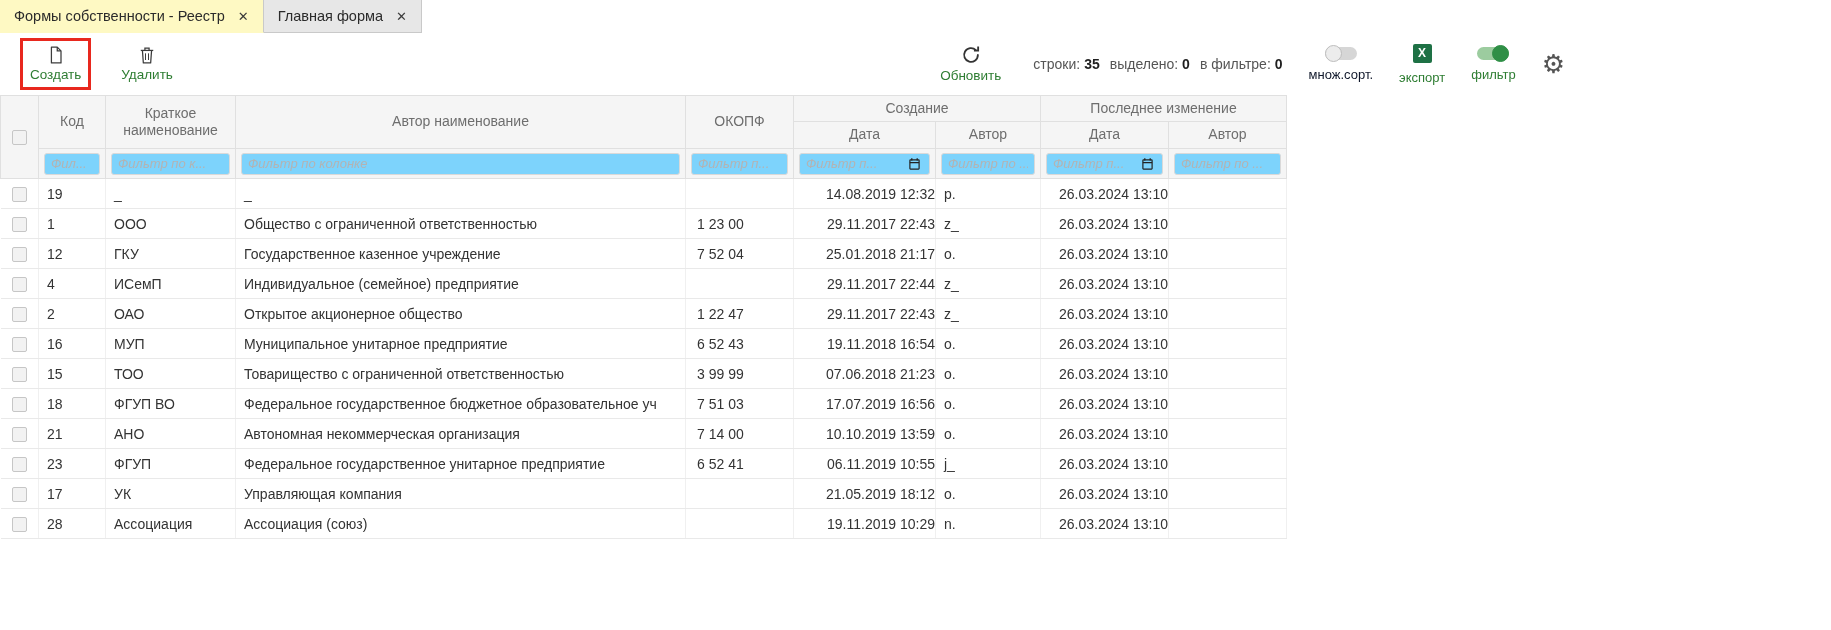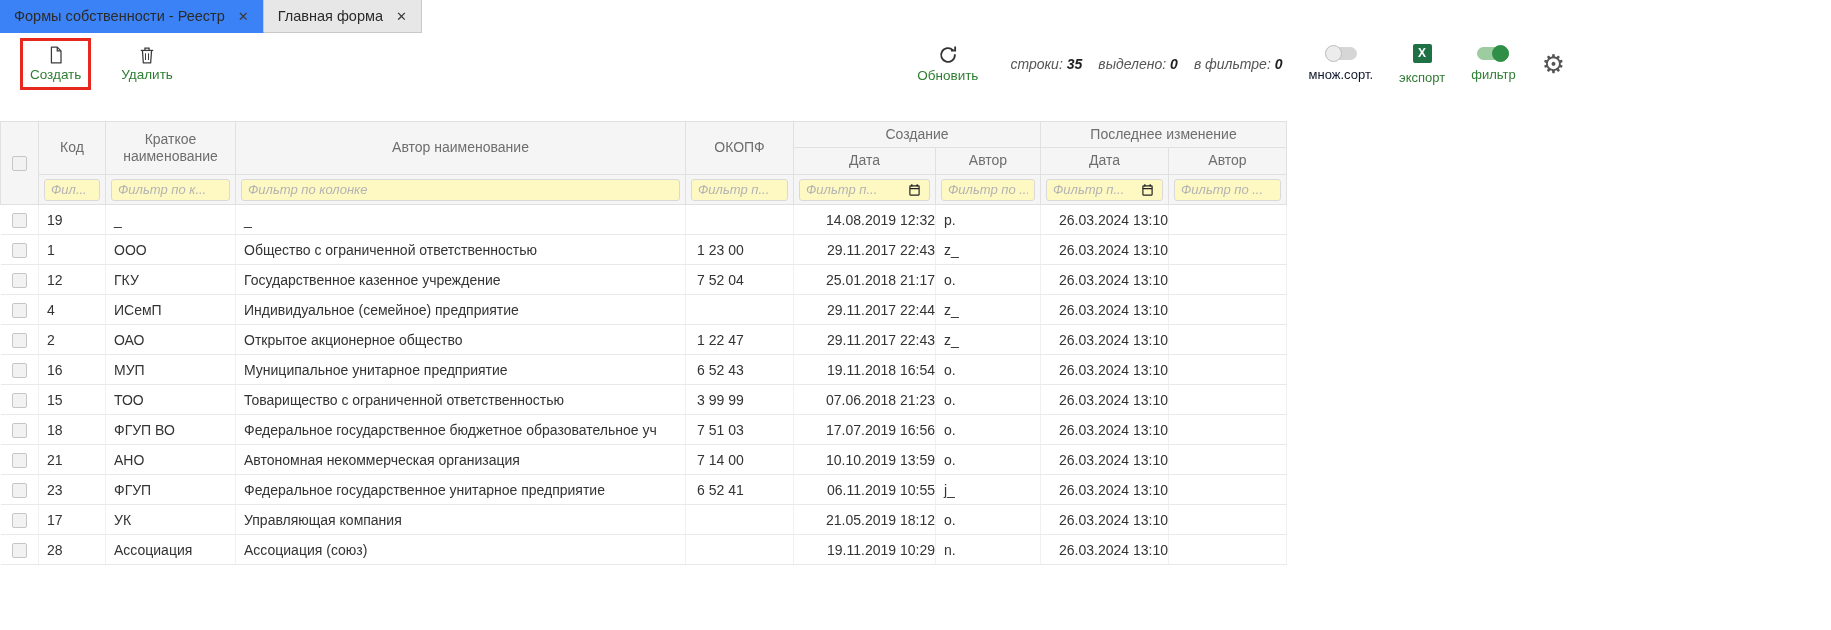--- a/index.html
+++ b/index.html
@@ -13,56 +13,56 @@
   .app { width: 1831px; height: 630px; position: relative; background:#fff; }
 
   
   .tabbar { display: flex; height: 33px; align-items: stretch; }
   .tab {
     display: flex; align-items: center; gap: 13px; padding: 0 14px;
     font-size: 14.5px; color: #2b2b2b; cursor: pointer;
     background: #e7e7e7; border-right: 1px solid #c9c9c9; border-bottom: 1px solid #c9c9c9;
     white-space: nowrap;
   }
-  .tab.active { background: #3b82f6; border-bottom: 1px solid transparent; }
+  .tab.active { background: #fef9c3; border-bottom: 1px solid transparent; }
   .tab-close { font-size: 13px; color: #3a3a3a; line-height: 1; }
 
   
   .toolbar {
     height: 62px; display: flex; align-items: center;
     padding-left: 20px; padding-right: 266px; gap: 24px;
   }
   .tool-btn {
     display: flex; flex-direction: column; align-items: center; gap: 3px;
     background: none; border: none; padding: 2px 6px; cursor: pointer;
     font-family: inherit; font-size: 13.5px; color: #2e7d32; line-height: 1.1;
   }
   .tool-btn svg { display: block; }
   .highlight-box { border: 3px solid #e8281e; padding: 2px 1px; }
   .toolbar-right { margin-left: auto; display: flex; align-items: center; gap: 26px; }
-  .stats { display: flex; align-items: center; gap: 16px; color: #555; font-size: 14px; white-space: nowrap; font-style: italic; }
+  .stats { display: flex; align-items: center; gap: 10px; color: #555; font-size: 14px; white-space: nowrap; }
   .stat b { color: #1f1f1f; font-weight: bold; margin-left: 4px; }
   .tool-toggle { display: flex; flex-direction: column; align-items: center; gap: 7px; font-size: 13px; cursor: pointer; }
   .tool-toggle .lbl-gray { color: #0f172a; }
   .tool-toggle .lbl-green { color: #2e7d32; }
   .switch { width: 32px; height: 13px; border-radius: 7px; background: #d6d6d6; position: relative; }
   .switch .knob {
     position: absolute; width: 17px; height: 17px; border-radius: 50%; top: -2px; left: 0;
     background: #ececec; border: 1px solid #bdbdbd;
   }
   .switch.on { background: #9ccc9f; }
   .switch.on .knob { left: auto; right: 0; background: #2f8f46; border-color: #2f8f46; }
   .excel-icon {
     width: 19px; height: 19px; border-radius: 2px; background: #1e7145; color: #fff;
     font-weight: bold; font-size: 12px; display: flex; align-items: center; justify-content: center;
   }
   .gear { font-size: 26px; color: #555; line-height: 1; cursor: pointer; user-select: none; }
 
   
-  table.grid { border-collapse: collapse; table-layout: fixed; width: 1286px; margin-top: 26px; }
+  table.grid { border-collapse: collapse; table-layout: fixed; width: 1286px; }
   .grid thead th {
     background: #f5f5f5; font-weight: normal; color: #6e6e6e; font-size: 14px;
     border: 1px solid #e0e0e0; padding: 2px 4px; text-align: center; vertical-align: middle;
     line-height: 1.25;
   }
   .grid thead tr.group-row th { height: 26px; }
   .grid thead tr.name-row th { height: 27px; }
   .grid thead tr.filter-row th { height: 30px; padding: 0 5px; }
   .grid tbody tr { height: 30px; }
   .grid tbody td {
@@ -73,21 +73,21 @@
   .grid tbody td.col-check { text-align: center; padding: 0; }
   .grid tbody td.col-okopf { padding-left: 11px; }
   .grid tbody td.col-date { text-align: right; padding-right: 0; }
   .checkbox {
     display: inline-block; width: 15px; height: 15px; border-radius: 2px;
     background: #f2f2f2; border: 1px solid #c6c6c6; vertical-align: middle; cursor: pointer;
   }
   .filter-wrap { position: relative; }
   .filter-input {
     width: 100%; height: 22px; border: 1px solid #d9d9d9; border-radius: 3px;
-    padding: 0 6px; font-family: inherit; font-size: 13px; color: #333; background: #fef9c3; outline: none;
+    padding: 0 6px; font-family: inherit; font-size: 13px; color: #333; background: #7dd3fc; outline: none;
   }
   .filter-input.with-icon { padding-right: 22px; }
   .filter-input::placeholder { color: #b3b3b3; font-style: italic; opacity: 1; }
   .cal-icon { position: absolute; right: 9px; top: 50%; transform: translateY(-50%); display: flex; cursor: pointer; }
 </style>
 </head>
 <body>
 
 <div class="app">
 

